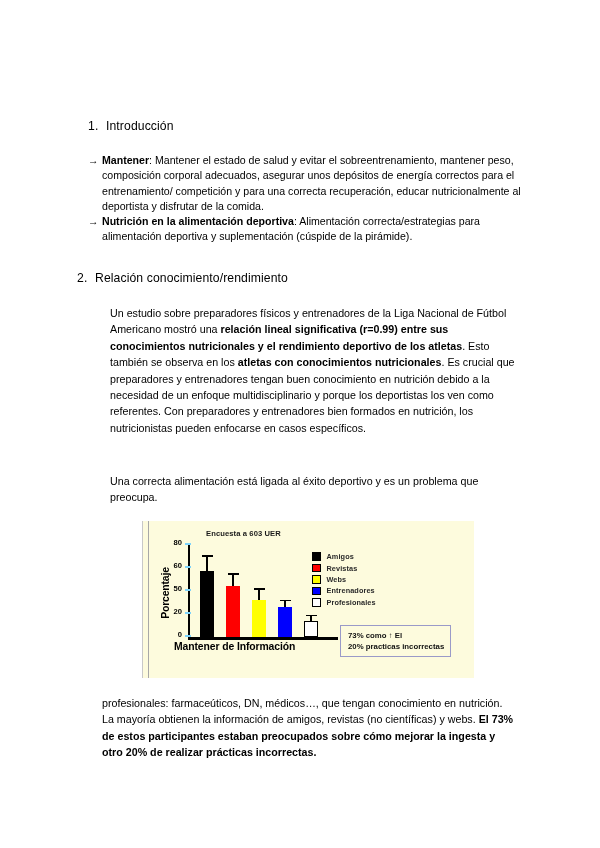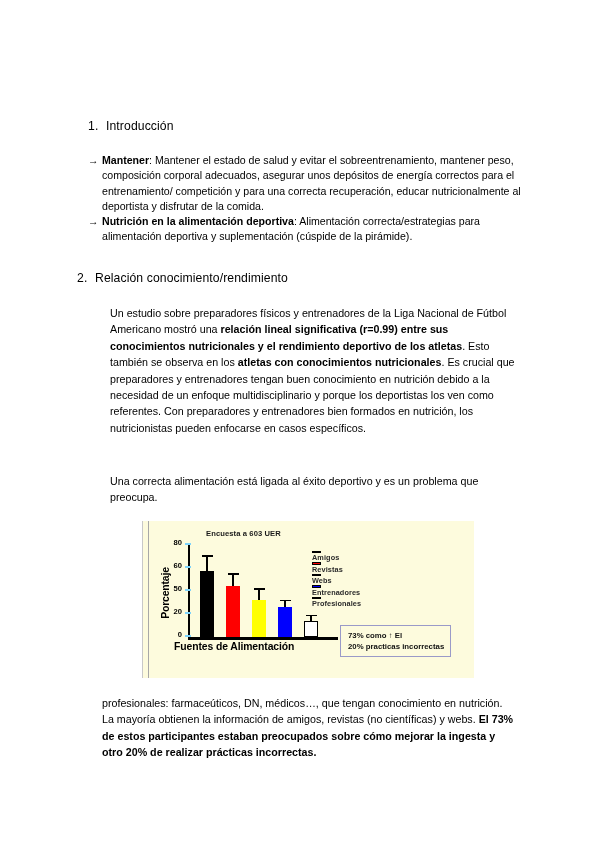--- a/index.html
+++ b/index.html
@@ -202,23 +202,22 @@
     white-space: nowrap;
     letter-spacing: -0.1px;
   }
   .legend {
     position: absolute;
     left: 162px;
     top: 30px;
   }
   .legend-row {
     display: flex;
-    align-items: flex-start;
+    align-items: center;
     height: 11.4px;
-    flex-direction: column;
   }
   .legend-swatch {
     width: 8.5px;
     height: 8.5px;
     margin-right: 6px;
     box-sizing: border-box;
   }
   .legend-label {
     font-size: 7.3px;
     font-weight: bold;
@@ -321,21 +320,21 @@
               <div class="errcap" style="bottom: 35.65px;"></div>
             </div>
             <div class="bar-wrap" style="left: 116px;">
               <div class="bar" style="height: 16.1px; background: rgb(255, 255, 255); border: 1.3px solid rgb(0, 0, 0);"></div>
               <div class="errbar" style="bottom: 16.1px; height: 4.6px;"></div>
               <div class="errcap" style="bottom: 20.7px;"></div>
             </div>
           </div>
       </div>
 
-      <div class="xlabel">Fuentes de Alimentación</div>
+      <div class="xlabel">Mantener de Información</div>
 
       <div class="legend" id="legend-host">
           <div class="legend-row">
             <span class="legend-swatch" style="background: rgb(0, 0, 0); border: 0px;"></span>
             <span class="legend-label">Amigos</span>
           </div>
           <div class="legend-row">
             <span class="legend-swatch" style="background: rgb(254, 0, 0); border: 1.2px solid rgb(0, 0, 0);"></span>
             <span class="legend-label">Revistas</span>
           </div>

